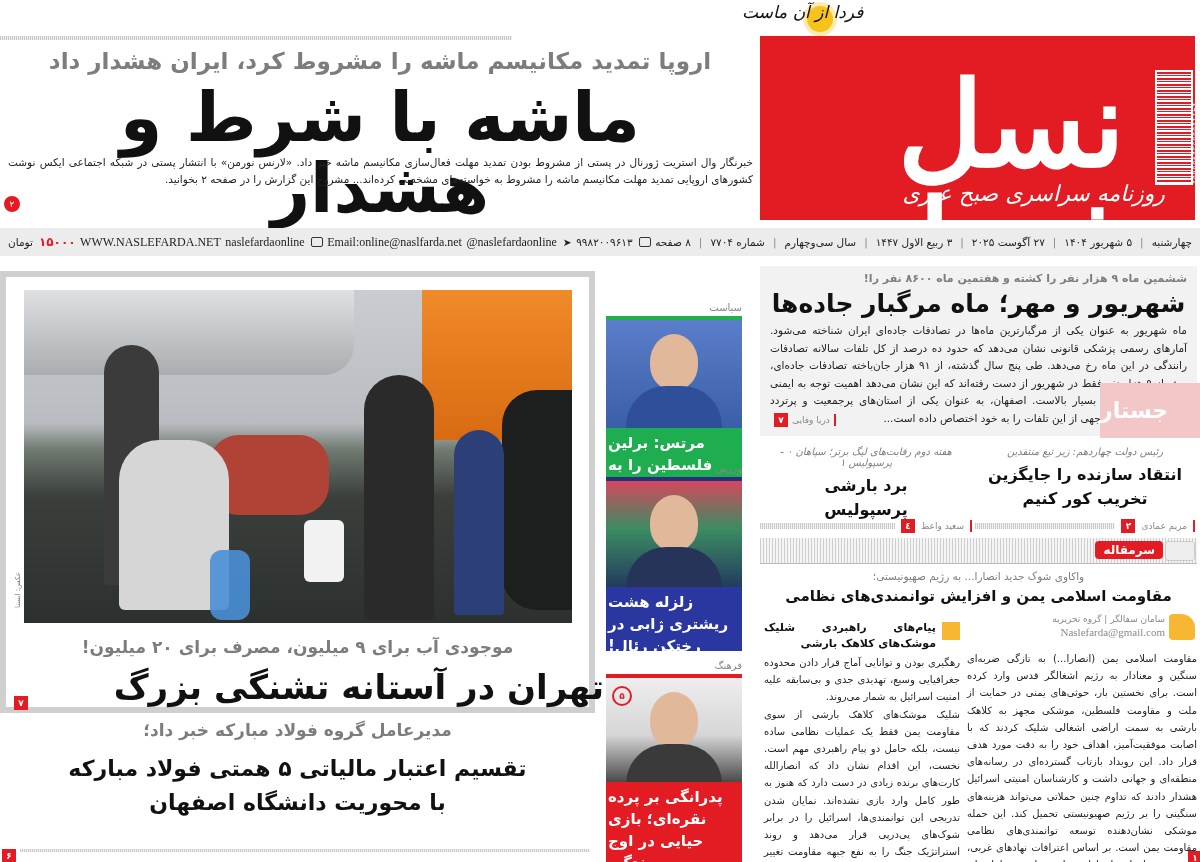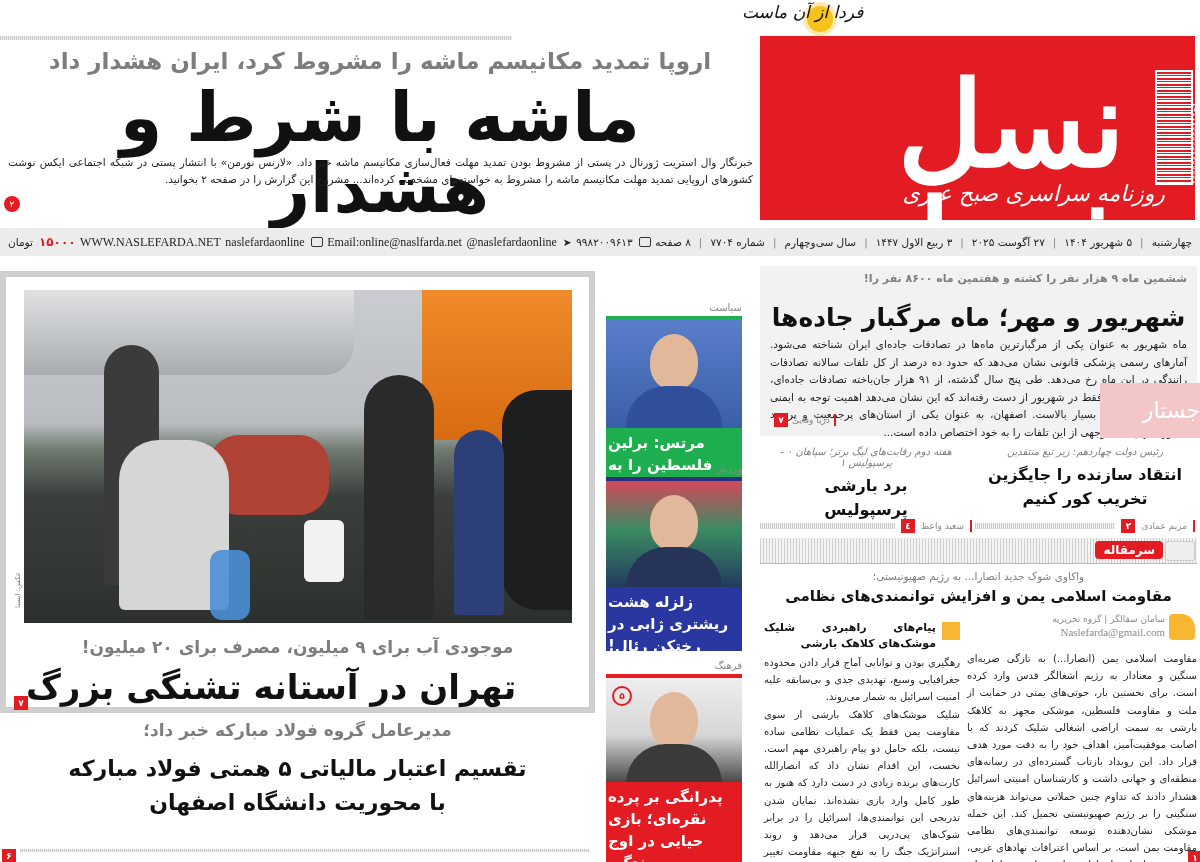--- a/index.html
+++ b/index.html
@@ -38,21 +38,21 @@
   #photo { position: absolute; left: 18px; top: 13px; width: 548px; height: 333px; background: linear-gradient(180deg, #c9ccd0 0%, #b9bcc0 40%, #6f7a70 48%, #3b3f3c 62%, #2c302e 100%); overflow: hidden; }
   .truck-tank { position: absolute; left: 0; top: 0; width: 330px; height: 85px; background: linear-gradient(180deg, #dfe1e3, #a9adb0); border-radius: 0 0 30px 0; }
   .truck-cab { position: absolute; right: 0; top: 0; width: 150px; height: 150px; background: linear-gradient(180deg, #f08a2a, #d86b12); }
   .truck-wheel { position: absolute; right: 0; top: 100px; width: 70px; height: 220px; background: #1d1f1f; border-radius: 35px 0 0 35px; }
   .red-tank { position: absolute; left: 185px; top: 145px; width: 120px; height: 80px; background: #b04236; border-radius: 30px; }
   .person { position: absolute; background: #444; border-radius: 40px 40px 6px 6px; }
   .jug-blue { position: absolute; left: 186px; top: 260px; width: 40px; height: 70px; background: #4a8fd6; border-radius: 12px; opacity: 0.9; }
   .jug-white { position: absolute; left: 280px; top: 230px; width: 40px; height: 62px; background: #f2f2f2; border-radius: 6px; }
   #photo-credit { position: absolute; left: 8px; top: 295px; font-size: 7px; color: #777; writing-mode: vertical-rl; transform: rotate(180deg); }
   #photo-kicker { position: absolute; left: 0; top: 360px; width: 583px; text-align: center; font-size: 17px; font-weight: bold; color: #7d7d7d; }
-  #photo-headline { position: absolute; left: 8px; top: 390px; width: 583px; text-align: left; font-size: 34px; font-weight: bold; color: #111; letter-spacing: -1px; padding-left: 12px; }
+  #photo-headline { position: absolute; left: 15px; top: 390px; width: 583px; text-align: right; font-size: 34px; font-weight: bold; color: #111; letter-spacing: -1px; padding-left: 12px; }
   #photo-page { position: absolute; left: 8px; top: 414px; }
 
   .pg-badge { display: inline-block; min-width: 14px; height: 14px; padding: 0 3px; background: #e31b23; color: #fff; font-size: 9px; line-height: 14px; text-align: center; font-weight: bold; }
 
   
   #foolad-kicker { left: 0; top: 720px; width: 595px; text-align: center; font-size: 17px; font-weight: bold; color: #7d7d7d; }
   #foolad-headline { left: 0; top: 752px; width: 595px; text-align: center; font-size: 22px; font-weight: bold; color: #111; line-height: 34px; }
   #foolad-rule { left: 20px; top: 849px; width: 570px; height: 3px; background: repeating-linear-gradient(90deg, #c9c9c9 0 1px, #efefef 1px 2px); }
   #foolad-page { left: 2px; top: 844px; }
 
@@ -70,25 +70,25 @@
   #t3 { top: 660px; }
   #t3 .teaser-img { height: 108px; background: linear-gradient(180deg, #eeeeee 0%, #d6d6d6 55%, #4a4a4a 100%); border-top: 4px solid #e31b23; }
   #t3 .teaser-cap { background: #e31b23; height: 84px; }
   .face { position: absolute; left: 44px; top: 14px; width: 48px; height: 56px; border-radius: 50% 50% 45% 45%; background: #e2b89a; }
   .suit { position: absolute; left: 20px; top: 66px; width: 96px; height: 60px; border-radius: 40px 40px 0 0; }
   #t3-badge { position: absolute; left: 6px; top: 8px; width: 20px; height: 20px; border-radius: 50%; border: 2px solid #e31b23; color: #e31b23; font-size: 9px; text-align: center; line-height: 16px; font-weight: bold; }
 
   
   #roads { left: 760px; top: 266px; width: 437px; height: 170px; background: #f2f2f2; padding: 6px 10px; }
   #roads-kicker { font-size: 11px; color: #7d7d7d; text-align: right; font-weight: bold; }
-  #roads-headline { font-size: 25px; font-weight: bold; color: #111; text-align: center; margin-top: 18px; }
+  #roads-headline { font-size: 25px; font-weight: bold; color: #111; text-align: center; margin-top: 4px; }
   #roads-body { font-size: 10.5px; line-height: 17.5px; color: #222; text-align: justify; margin-top: 4px; }
   #roads-author { position: absolute; left: 14px; top: 147px; font-size: 9px; color: #888; display: flex; align-items: center; gap: 4px; direction: rtl; }
   .red-tick { display: inline-block; width: 2px; height: 12px; background: #e31b23; }
-  #jostar-tab { left: 1100px; top: 383px; width: 100px; height: 55px; background: #f3c6c8; color: #fff; font-size: 22px; font-weight: normal; text-align: right; line-height: 55px; }
+  #jostar-tab { left: 1100px; top: 383px; width: 100px; height: 55px; background: #f3c6c8; color: #fff; font-size: 22px; font-weight: bold; text-align: left; line-height: 55px; }
 
   .mini-kicker { font-size: 10px; color: #7d7d7d; text-align: center; font-style: italic; }
   .mini-headline { font-size: 16px; font-weight: bold; color: #111; text-align: center; line-height: 24px; margin-top: 6px; }
   #critique { left: 975px; top: 446px; width: 220px; }
   #persepolis { left: 760px; top: 446px; width: 212px; }
   .byline-rule { position: absolute; height: 12px; display: flex; align-items: center; gap: 6px; direction: rtl; font-size: 9px; color: #888; }
   .byline-rule .dots { flex: 1; height: 6px; background: repeating-linear-gradient(90deg, #c9c9c9 0 1px, #f4f4f4 1px 2px); }
   #critique-byline { left: 975px; top: 520px; width: 220px; }
   #persepolis-byline { left: 760px; top: 520px; width: 212px; }
 

